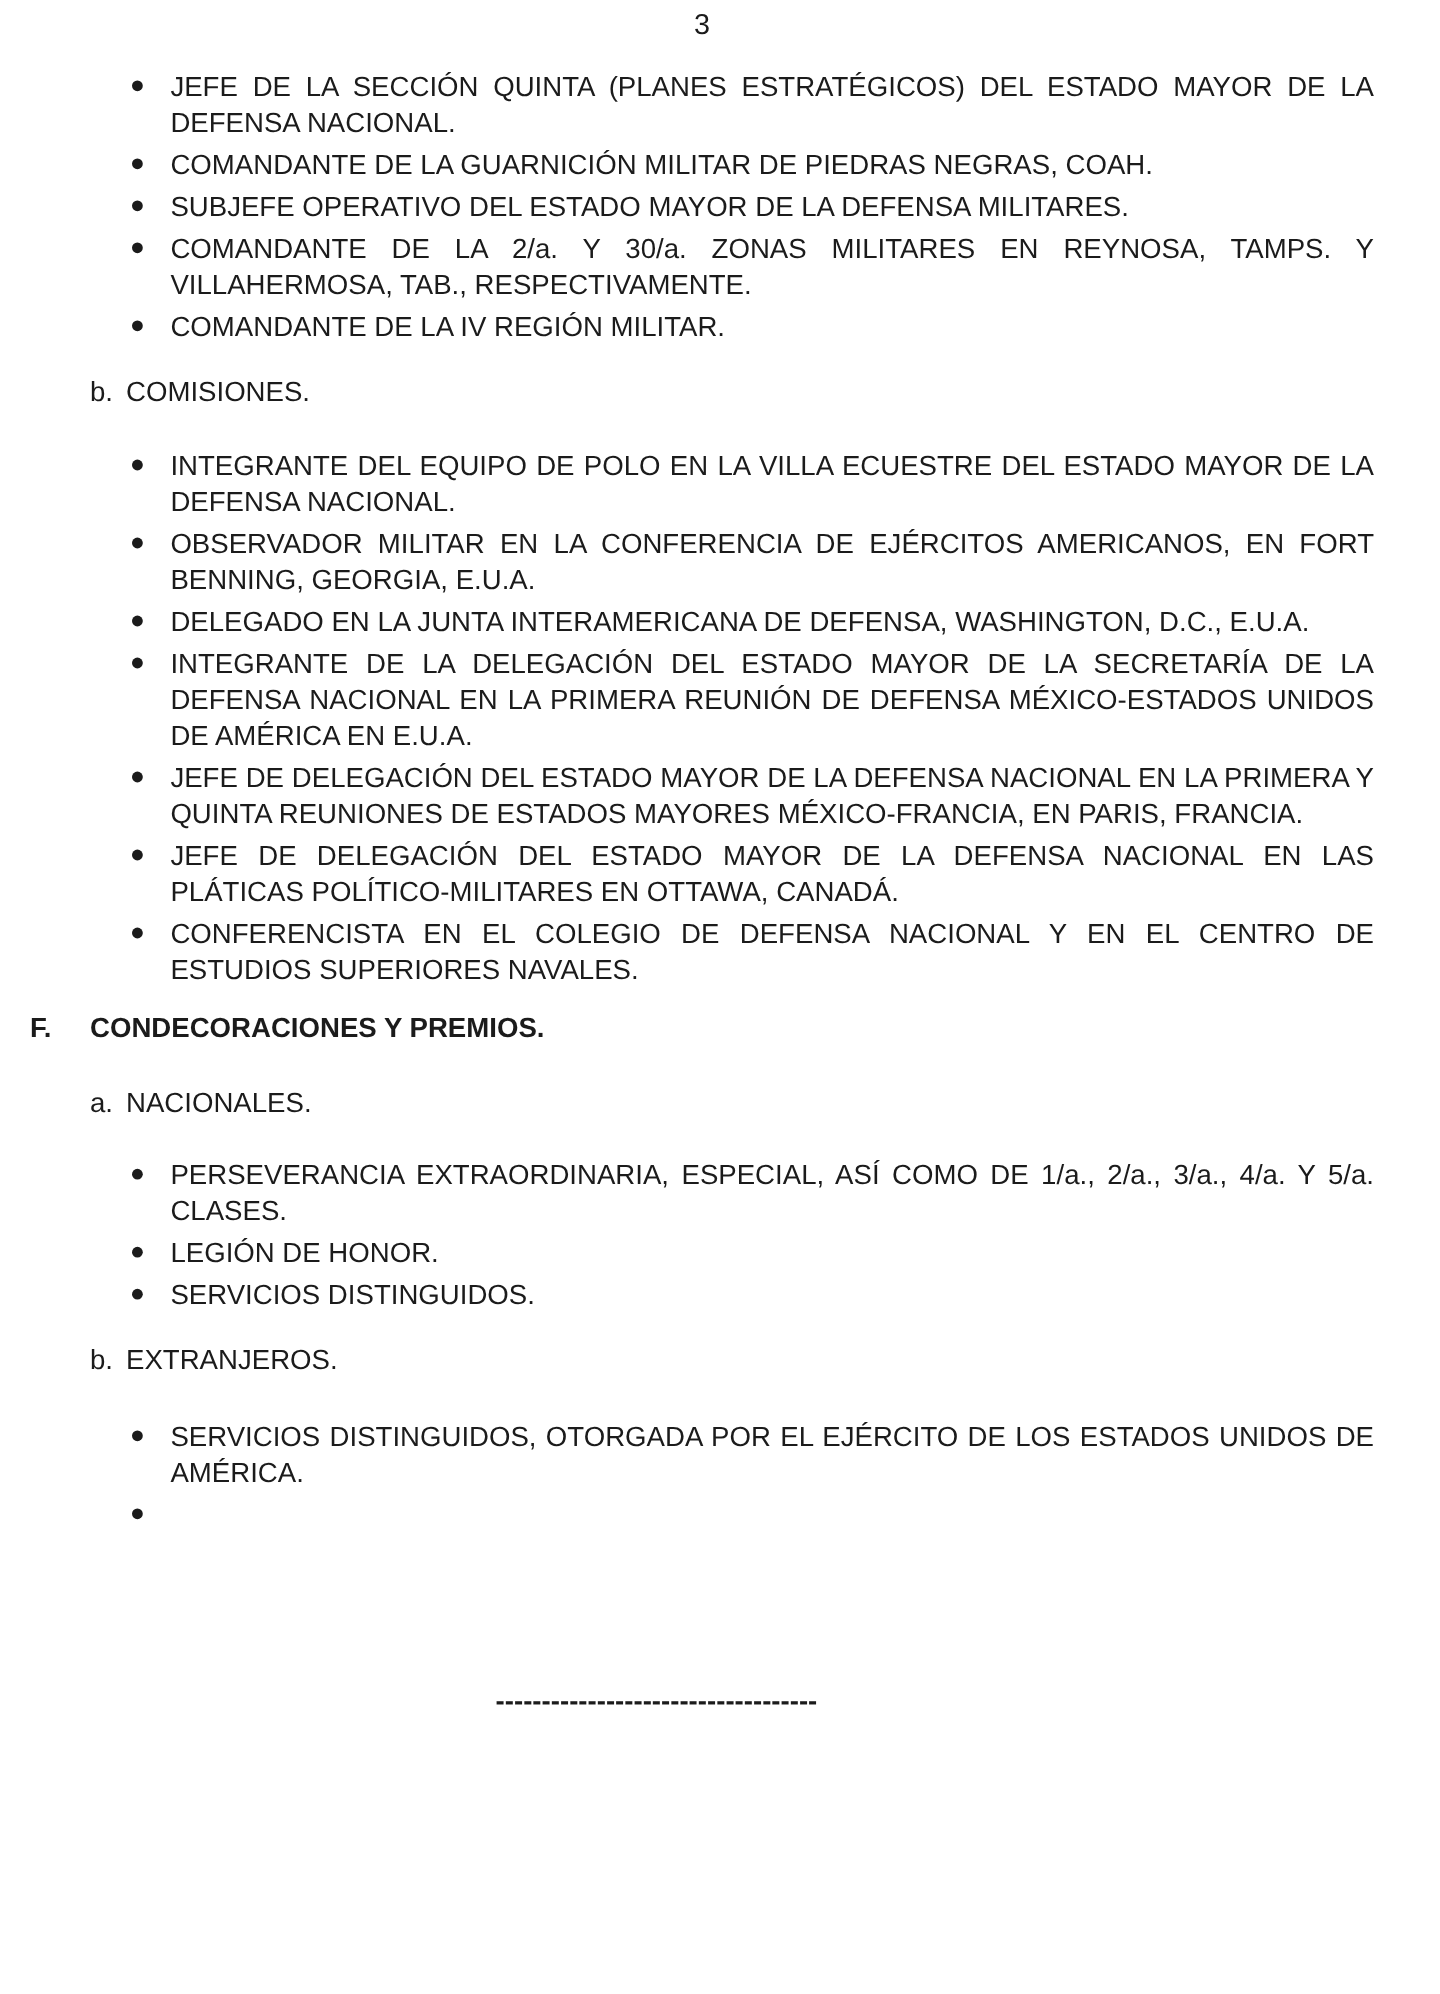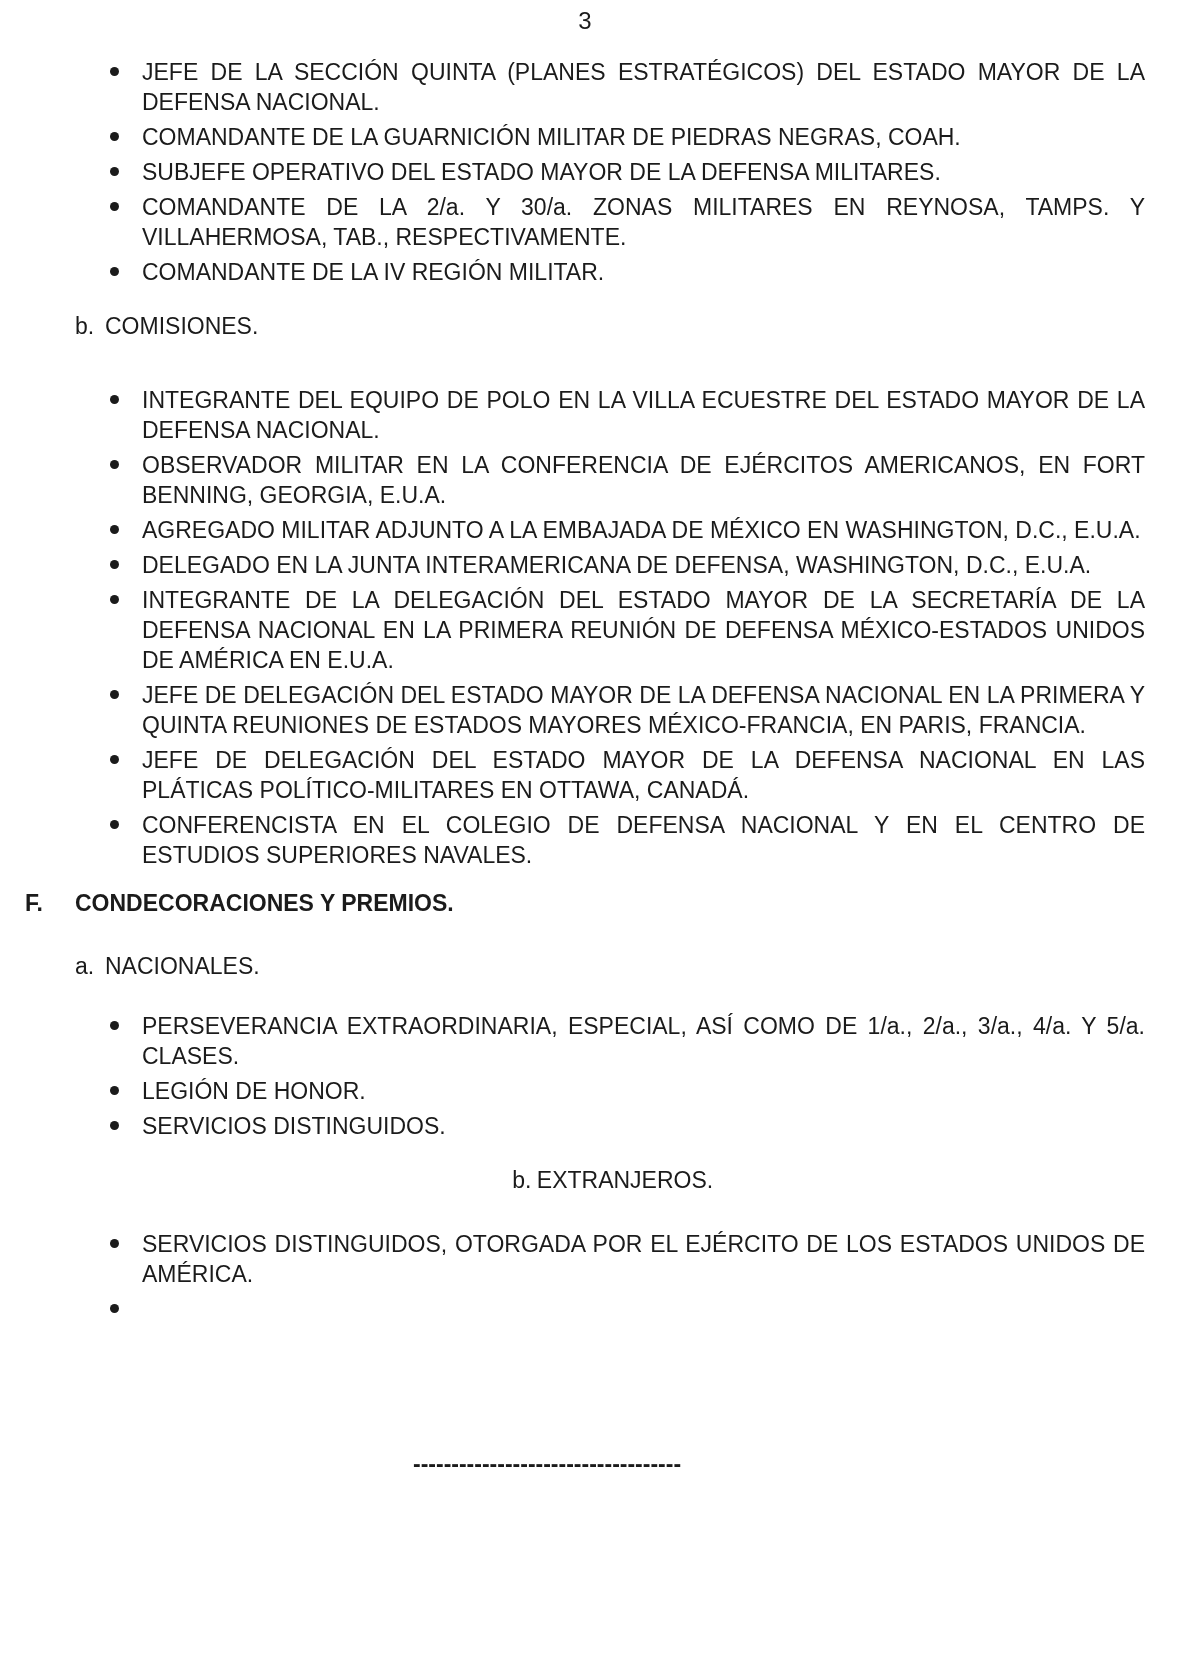--- a/index.html
+++ b/index.html
@@ -44,42 +44,41 @@
   <ul class="blist first">
     <li class="bitem"><span class="bullet-dot"></span><span>JEFE DE LA SECCIÓN QUINTA (PLANES ESTRATÉGICOS) DEL ESTADO MAYOR DE LA DEFENSA NACIONAL.</span></li>
     <li class="bitem"><span class="bullet-dot"></span><span>COMANDANTE DE LA GUARNICIÓN MILITAR DE PIEDRAS NEGRAS, COAH.</span></li>
     <li class="bitem"><span class="bullet-dot"></span><span>SUBJEFE OPERATIVO DEL ESTADO MAYOR DE LA DEFENSA MILITARES.</span></li>
     <li class="bitem"><span class="bullet-dot"></span><span>COMANDANTE DE LA 2/a. Y 30/a. ZONAS MILITARES EN REYNOSA, TAMPS. Y VILLAHERMOSA, TAB., RESPECTIVAMENTE.</span></li>
     <li class="bitem"><span class="bullet-dot"></span><span>COMANDANTE DE LA IV REGIÓN MILITAR.</span></li>
   </ul>
 
   <div class="sub-heading" style="margin-top:24px;"><span class="h-label">b.</span><span>COMISIONES.</span></div>
 
-  <ul class="blist" style="margin-top:44px;">
+  <ul class="blist" style="margin-top:32px;">
     <li class="bitem"><span class="bullet-dot"></span><span>INTEGRANTE DEL EQUIPO DE POLO EN LA VILLA ECUESTRE DEL ESTADO MAYOR DE LA DEFENSA NACIONAL.</span></li>
     <li class="bitem"><span class="bullet-dot"></span><span>OBSERVADOR MILITAR EN LA CONFERENCIA DE EJÉRCITOS AMERICANOS, EN FORT BENNING, GEORGIA, E.U.A.</span></li>
-    <li class="bitem"><span class="bullet-dot"></span><span>AGREGADO MILITAR ADJUNTO A LA EMBAJADA DE MÉXICO EN WASHINGTON, D.C., E.U.A.</span></li>
     <li class="bitem"><span class="bullet-dot"></span><span>DELEGADO EN LA JUNTA INTERAMERICANA DE DEFENSA, WASHINGTON, D.C., E.U.A.</span></li>
     <li class="bitem"><span class="bullet-dot"></span><span>INTEGRANTE DE LA DELEGACIÓN DEL ESTADO MAYOR DE LA SECRETARÍA DE LA DEFENSA NACIONAL EN LA PRIMERA REUNIÓN DE DEFENSA MÉXICO-ESTADOS UNIDOS DE AMÉRICA EN E.U.A.</span></li>
     <li class="bitem"><span class="bullet-dot"></span><span>JEFE DE DELEGACIÓN DEL ESTADO MAYOR DE LA DEFENSA NACIONAL EN LA PRIMERA Y QUINTA REUNIONES DE ESTADOS MAYORES MÉXICO-FRANCIA, EN PARIS, FRANCIA.</span></li>
     <li class="bitem"><span class="bullet-dot"></span><span>JEFE DE DELEGACIÓN DEL ESTADO MAYOR DE LA DEFENSA NACIONAL EN LAS PLÁTICAS POLÍTICO-MILITARES EN OTTAWA, CANADÁ.</span></li>
     <li class="bitem"><span class="bullet-dot"></span><span>CONFERENCISTA EN EL COLEGIO DE DEFENSA NACIONAL Y EN EL CENTRO DE ESTUDIOS SUPERIORES NAVALES.</span></li>
   </ul>
 
   <div class="main-heading" style="margin-top:18px;"><span class="m-label">F.</span><span>CONDECORACIONES Y PREMIOS.</span></div>
 
   <div class="sub-heading" style="margin-top:33px;"><span class="h-label">a.</span><span>NACIONALES.</span></div>
 
   <ul class="blist" style="margin-top:30px;">
     <li class="bitem"><span class="bullet-dot"></span><span>PERSEVERANCIA EXTRAORDINARIA, ESPECIAL, ASÍ COMO DE 1/a., 2/a., 3/a., 4/a. Y 5/a. CLASES.</span></li>
     <li class="bitem"><span class="bullet-dot"></span><span>LEGIÓN DE HONOR.</span></li>
     <li class="bitem"><span class="bullet-dot"></span><span>SERVICIOS DISTINGUIDOS.</span></li>
   </ul>
 
-  <div class="sub-heading" style="margin-top:24px;text-align:center;"><span class="h-label">b.</span><span>EXTRANJEROS.</span></div>
+  <div class="sub-heading" style="margin-top:24px;"><span class="h-label">b.</span><span>EXTRANJEROS.</span></div>
 
   <ul class="blist" style="margin-top:34px;">
     <li class="bitem"><span class="bullet-dot"></span><span>SERVICIOS DISTINGUIDOS, OTORGADA POR EL EJÉRCITO DE LOS ESTADOS UNIDOS DE AMÉRICA.</span></li>
     <li class="bitem"><span class="bullet-dot"></span></li>
   </ul>
 
   <div class="separator" style="margin-top:160px; margin-left:388px;">-----------------------------------</div>
 
 </div>
 

